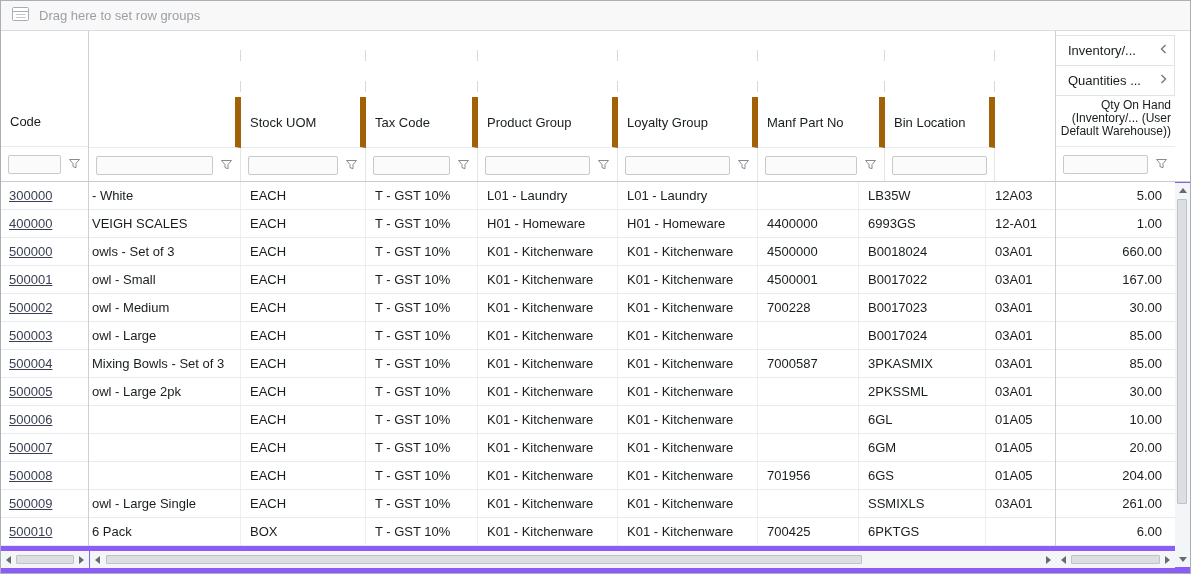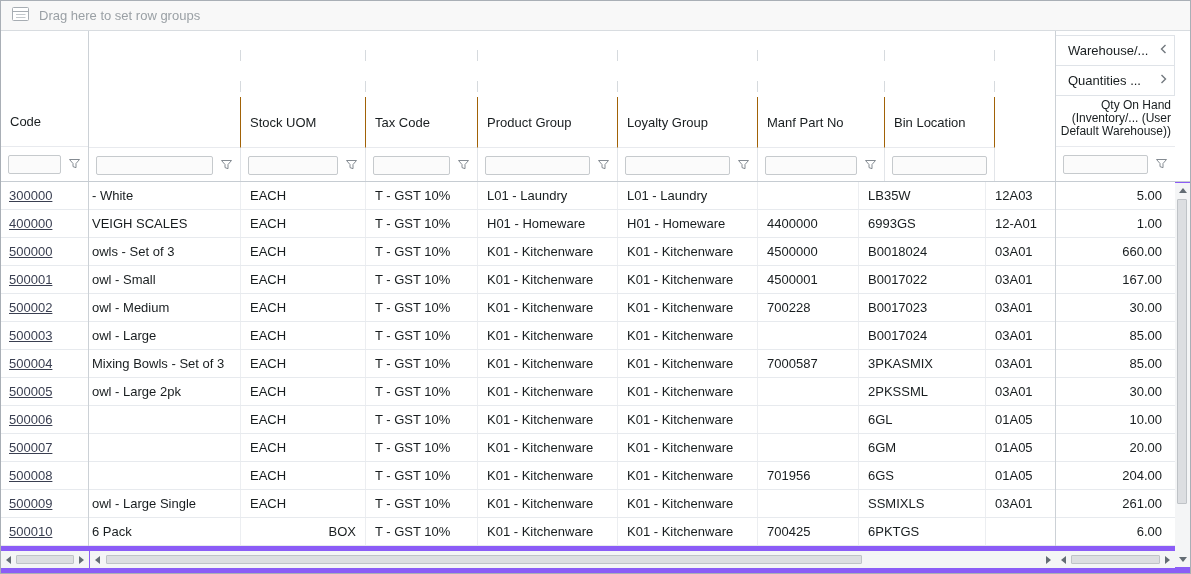--- a/index.html
+++ b/index.html
@@ -17,21 +17,21 @@
   .header { display:flex; height:151px; border-bottom:1px solid #c6ccd2; background:#fff; }
   .h-left { width:88px; border-right:1px solid #ccd1d6; display:flex; flex-direction:column; flex:0 0 auto; }
   .h-gap { height:66px; }
   .h-center { width:966px; overflow:hidden; flex:0 0 auto; }
   .h-center-inner { display:flex; width:1007px; }
   .h-col { display:flex; flex-direction:column; flex:0 0 auto; }
   .h-gspacer { position:relative; }
   .g1 { height:35px; } .g2 { height:31px; }
   .h-gspacer::after { content:""; position:absolute; right:0; bottom:5px; width:1px; height:11px; background:#d6dade; }
   .h-label { height:51px; display:flex; align-items:center; padding:0 9px;
-             border-right:1px solid #a16207; border-bottom:1px solid #e8eaee;
+             border-right:6px solid #a16207; border-bottom:1px solid #e8eaee;
              white-space:nowrap; overflow:hidden; }
   .h-left .h-label { border-right:none; }
   .h-filter { height:34px; display:flex; align-items:center; padding:0 7px; gap:7px;
               border-right:1px solid #e2e5e9; }
   .h-left .h-filter, .h-right .h-filter { border-right:none; }
   .filter-input { flex:1; min-width:0; height:19px; border:1px solid #c6cacd; background:#fbfbfb;
                   border-radius:2px; font:inherit; font-size:12px; padding:0 4px; }
   .funnel { display:flex; flex:0 0 auto; cursor:pointer; }
 
   .h-right { width:120px; border-left:1px solid #ccd1d6; display:flex; flex-direction:column; flex:0 0 auto; }
@@ -214,21 +214,21 @@
             <div class="h-filter">
               <input class="filter-input" type="text" style="">
             </div>
           </div>
         </div>
     </div>
 
     <div class="h-right">
       <div class="h-groupwrap">
         <div class="h-group">
-          <span>Warehouse/...</span>
+          <span>Inventory/...</span>
           <span>
             <svg width="9" height="12" viewBox="0 0 9 12">
                 <polyline points="6.5,2 2.5,6 6.5,10" fill="none" stroke="#72787e" stroke-width="1.4"></polyline>
               </svg>
           </span>
         </div>
         <div class="h-group">
           <span>Quantities ...</span>
           <span>
             <svg width="9" height="12" viewBox="0 0 9 12">
@@ -410,21 +410,21 @@
             <div class="cell stock_uom" style="width: 125px;">EACH</div>
             <div class="cell tax_code" style="width: 112px;">T - GST 10%</div>
             <div class="cell product_group" style="width: 140px;">K01 - Kitchenware</div>
             <div class="cell loyalty_group" style="width: 140px;">K01 - Kitchenware</div>
             <div class="cell ezcode" style="width: 101px;"></div>
             <div class="cell manf_part_no" style="width: 127px;">SSMIXLS</div>
             <div class="cell bin_location" style="width: 110px;">03A01</div>
           </div>
           <div class="row">
             <div class="cell description" style="width: 152px;">6 Pack</div>
-            <div class="cell stock_uom" style="width: 125px; text-align: right;">BOX</div>
+            <div class="cell stock_uom" style="width: 125px;">BOX</div>
             <div class="cell tax_code" style="width: 112px;">T - GST 10%</div>
             <div class="cell product_group" style="width: 140px;">K01 - Kitchenware</div>
             <div class="cell loyalty_group" style="width: 140px;">K01 - Kitchenware</div>
             <div class="cell ezcode" style="width: 101px;">700425</div>
             <div class="cell manf_part_no" style="width: 127px;">6PKTGS</div>
           </div>
         </div>
     </div>
     <div class="b-right" id="bodyRight">
         <div class="row">

